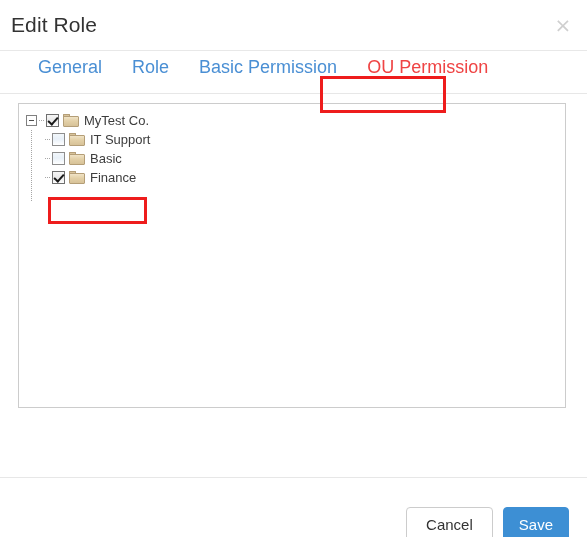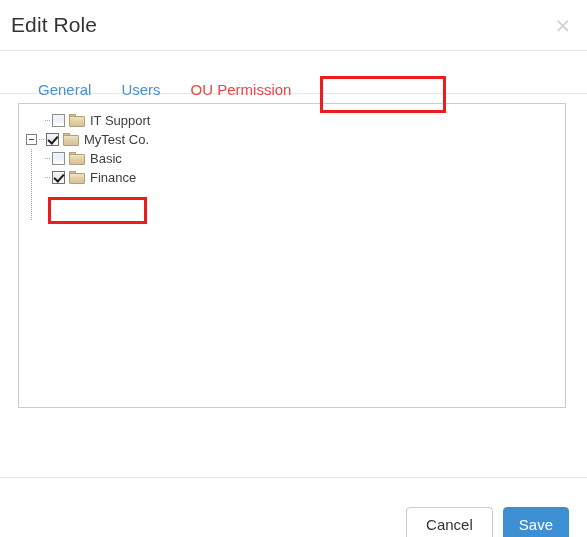--- a/index.html
+++ b/index.html
@@ -72,23 +72,23 @@
     right: 0;
     bottom: 0;
     height: 42px;
     display: flex;
     align-items: flex-start;
     padding-left: 23px;
     box-sizing: border-box;
     border-bottom: 1px solid #e7e7e7;
   }
   .tab {
-    font-size: 15px;
+    font-size: 18px;
     color: #4a8fd4;
-    padding: 28px 15px 13px 15px;
+    padding: 6px 15px 13px 15px;
     cursor: pointer;
     white-space: nowrap;
     line-height: 19px;
   }
   .tab.active {
     color: #ef4444;
     cursor: default;
   }
 
   
@@ -298,51 +298,52 @@
 <div class="dialog">
 
   <div class="dialog-header">
     <div class="dialog-title">Edit Role</div>
     <div class="close-btn">×</div>
   </div>
 
   <div class="tab-bar">
     <div class="tab-strip">
       <div class="tab">General</div>
-      <div class="tab">Users</div>
+      <div class="tab">Role</div>
+      <div class="tab">Basic Permission</div>
       <div class="tab active">OU Permission</div>
     </div>
   </div>
 
   <div class="dialog-body">
     <div class="tree-panel">
       <div class="tree">
-
-        <div class="tree-row child">
-          <span class="hdots"></span>
-          <span class="cbox"></span>
-          <span class="folder">
-            <span class="tab-top"></span>
-              <span class="body-fold"></span>
-          </span>
-          <span class="tree-label">IT Support</span>
-        </div>
 
         <div class="tree-row">
           <span class="expander"></span>
           <span class="hdots"></span>
           <span class="cbox checked"></span>
           <span class="folder">
             <span class="tab-top"></span>
               <span class="body-fold"></span>
           </span>
           <span class="tree-label">MyTest Co.</span>
           <span class="vdots"></span>
         </div>
 
+        <div class="tree-row child">
+          <span class="hdots"></span>
+          <span class="cbox"></span>
+          <span class="folder">
+            <span class="tab-top"></span>
+              <span class="body-fold"></span>
+          </span>
+          <span class="tree-label">IT Support</span>
+        </div>
+
 
         <div class="tree-row child">
           <span class="hdots"></span>
           <span class="cbox"></span>
           <span class="folder">
             <span class="tab-top"></span>
               <span class="body-fold"></span>
           </span>
           <span class="tree-label">Basic</span>
         </div>

